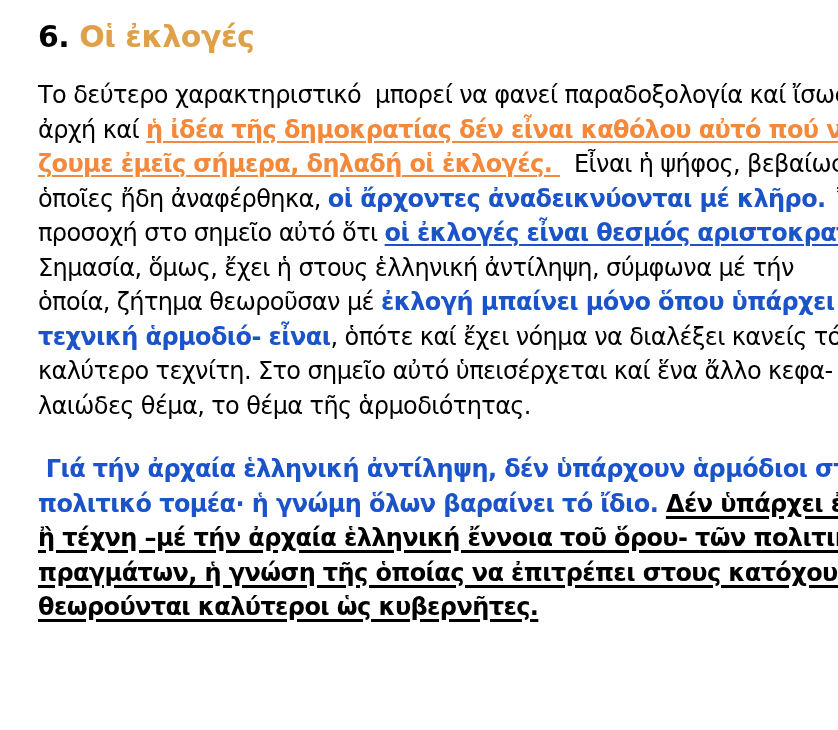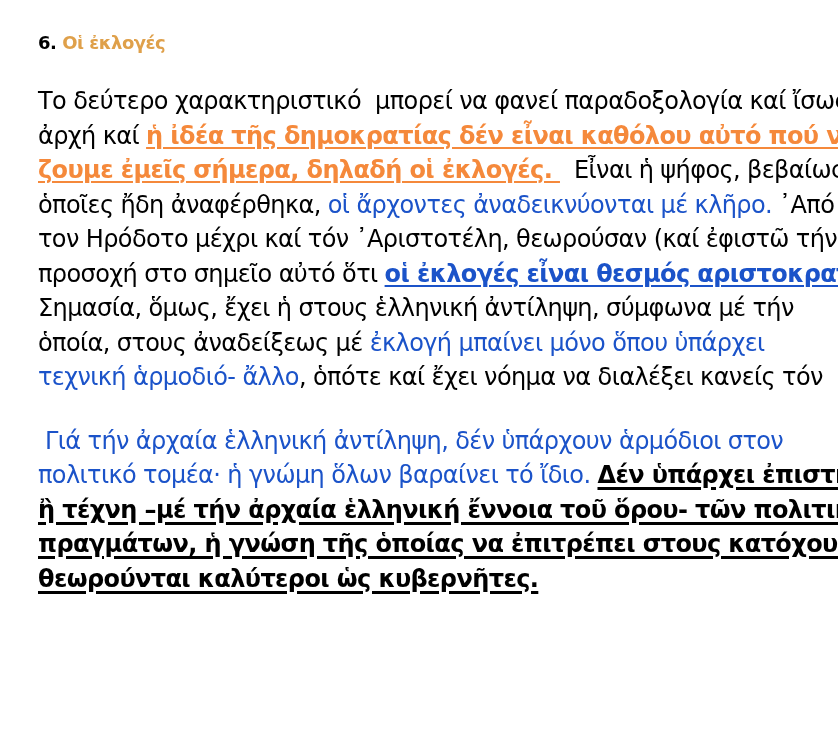--- a/index.html
+++ b/index.html
@@ -13,22 +13,22 @@
     height: 730px;
     background: #ffffff;
     overflow: hidden;
     font-family: "DejaVu Sans", "Liberation Sans", sans-serif;
     color: #000000;
   }
   .content {
     padding: 12px 18px 0 38px;
   }
   h1.heading {
-    margin: 14px 0 0 0;
-    font-size: 18px;
+    margin: 8px 0 0 0;
+    font-size: 30px;
     font-weight: bold;
     letter-spacing: -0.5px;
     line-height: 34px;
   }
   h1.heading .num { color: #000000; }
   h1.heading .title { color: var(--heading-orange); }
   .body-text {
     margin-top: 24px;
     font-size: 24px;
     letter-spacing: -0.6px;
@@ -42,21 +42,21 @@
   }
   
   .s-n  { color: #000000; font-weight: normal; }
   .s-ou {
     color: var(--body-orange);
     font-weight: bold;
     text-decoration: underline;
     text-decoration-thickness: 2px;
     text-underline-offset: 3px;
   }
-  .s-bb { color: var(--accent-blue); font-weight: normal; }
+  .s-bb { color: var(--accent-blue); font-weight: bold; }
   .s-bbu {
     color: var(--accent-blue);
     font-weight: bold;
     text-decoration: underline;
     text-decoration-thickness: 2px;
     text-underline-offset: 3px;
   }
   .s-kbu {
     color: #000000;
     font-weight: bold;
@@ -70,25 +70,26 @@
 
 <div class="page">
   <div class="content">
     <h1 class="heading"><span class="num">6. </span><span class="title">Οἱ ἐκλογές</span></h1>
     <div class="body-text">
         <div class="para">
           <div class="line"><span class="s-n">Το δεύτερο χαρακτηριστικό  μπορεί να φανεί παραδοξολογία καί ἴσως</span></div>
           <div class="line"><span class="s-n">ἀρχή καί </span><span class="s-ou">ἡ ἰδέα τῆς δημοκρατίας δέν εἶναι καθόλου αὐτό πού νομί-</span></div>
           <div class="line"><span class="s-ou">ζουμε ἐμεῖς σήμερα, δηλαδή οἱ ἐκλογές. </span><span class="s-n">  Εἶναι ἡ ψήφος, βεβαίως,</span></div>
           <div class="line"><span class="s-n">ὁποῖες ἤδη ἀναφέρθηκα, </span><span class="s-bb">οἱ ἄρχοντες ἀναδεικνύονται μέ κλῆρο.</span><span class="s-n"> ᾿Από</span></div>
-          <div class="line"><span class="s-n">τον Ηρόδοτο μέχρι καί τόν ᾿Αριστοτέλη, θεωρούσαν (καί ἐφιστῶ τήν</span></div>
           <div class="line"><span class="s-n">προσοχή στο σημεῖο αὐτό ὅτι </span><span class="s-bbu">οἱ ἐκλογές εἶναι θεσμός αριστοκρατικός.</span></div>
           <div class="line"><span class="s-n">Σημασία, ὅμως, ἔχει ἡ στους ἑλληνική ἀντίληψη, σύμφωνα μέ τήν</span></div>
-          <div class="line"><span class="s-n">ὁποία, στους ἀναδείξεως μέ </span><span class="s-bb">ἐκλογή μπαίνει μόνο ὅπου ὑπάρχει</span></div>
-          <div class="line"><span class="s-bb">τεχνική ἁρμοδιό- ἄλλο</span><span class="s-n">, ὁπότε καί ἔχει νόημα να διαλέξει κανείς τόν</span></div>
+          <div class="line"><span class="s-n">ὁποία, ζήτημα θεωροῦσαν μέ </span><span class="s-bb">ἐκλογή μπαίνει μόνο ὅπου ὑπάρχει</span></div>
+          <div class="line"><span class="s-bb">τεχνική ἁρμοδιό- εἶναι</span><span class="s-n">, ὁπότε καί ἔχει νόημα να διαλέξει κανείς τόν</span></div>
+          <div class="line"><span class="s-n">καλύτερο τεχνίτη. Στο σημεῖο αὐτό ὑπεισέρχεται καί ἕνα ἄλλο κεφα-</span></div>
+          <div class="line"><span class="s-n">λαιώδες θέμα, το θέμα τῆς ἁρμοδιότητας.</span></div>
         </div>
         <div class="para">
           <div class="line"><span class="s-bb"> Γιά τήν ἀρχαία ἑλληνική ἀντίληψη, δέν ὑπάρχουν ἁρμόδιοι στον</span></div>
           <div class="line"><span class="s-bb">πολιτικό τομέα· ἡ γνώμη ὅλων βαραίνει τό ἴδιο. </span><span class="s-kbu">Δέν ὑπάρχει ἐπιστήμη</span></div>
           <div class="line"><span class="s-kbu">ἢ τέχνη –μέ τήν ἀρχαία ἑλληνική ἔννοια τοῦ ὅρου- τῶν πολιτικῶν</span></div>
           <div class="line"><span class="s-kbu">πραγμάτων, ἡ γνώση τῆς ὁποίας να ἐπιτρέπει στους κατόχους της να</span></div>
           <div class="line"><span class="s-kbu">θεωρούνται καλύτεροι ὡς κυβερνῆτες.</span></div>
         </div>
       </div>
   </div>

